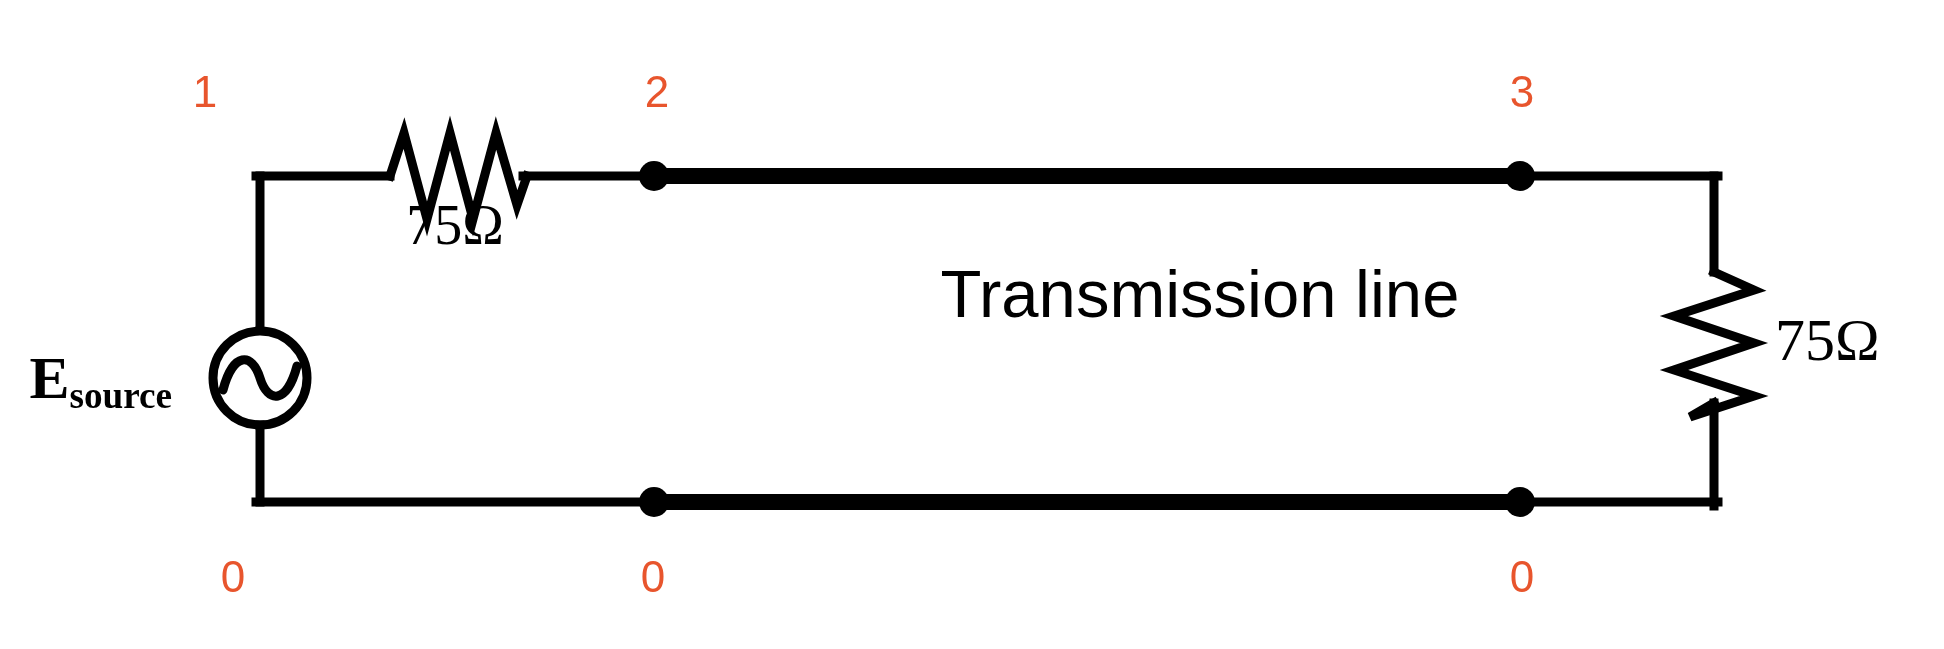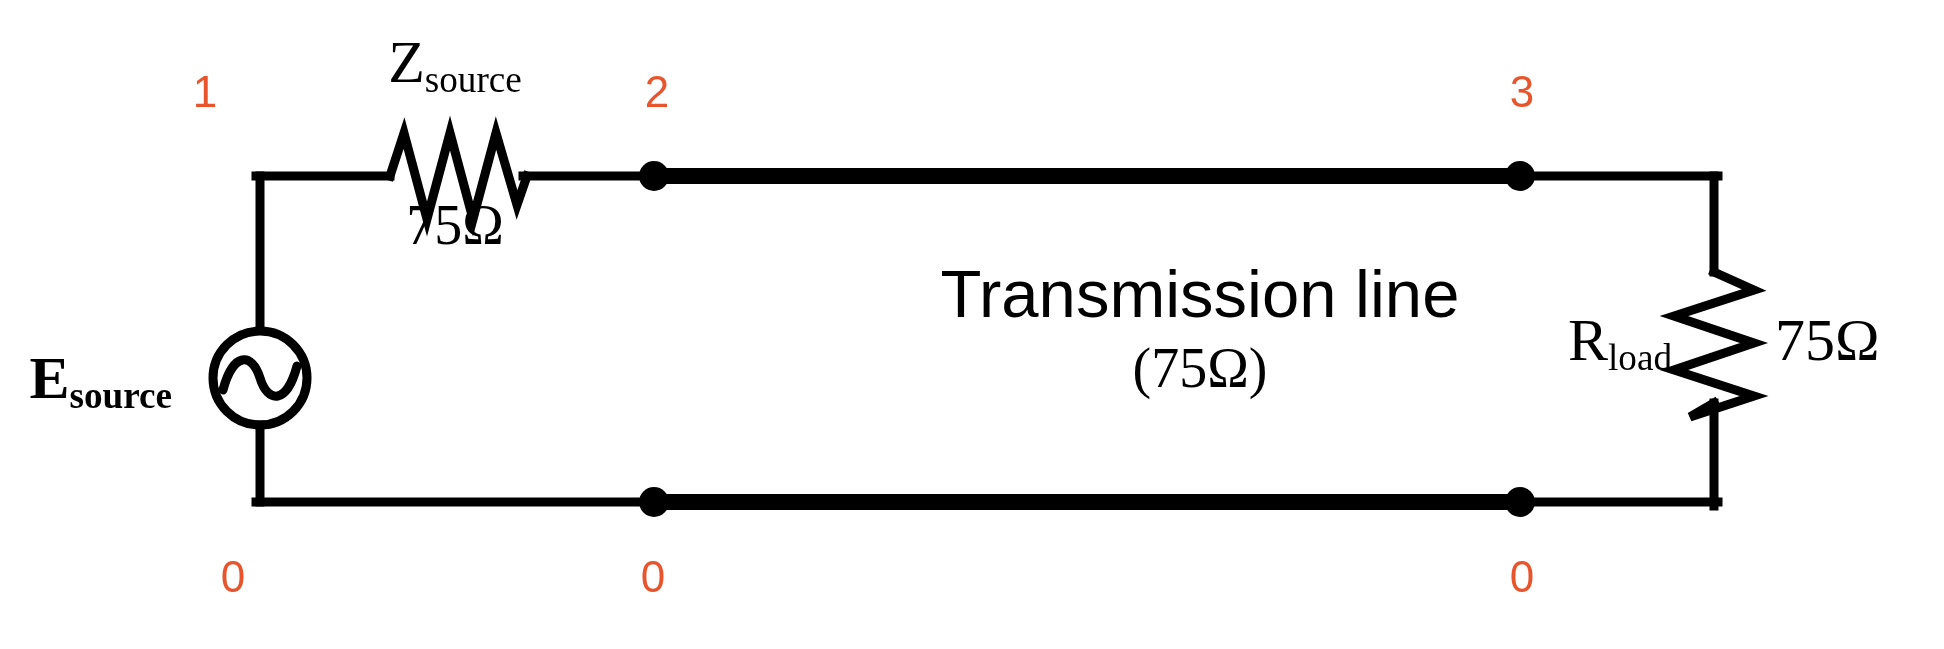--- a/index.html
+++ b/index.html
@@ -105,25 +105,22 @@
 
   <div class="node-lbl" style="left:205px; top:92px;">1</div>
   <div class="node-lbl" style="left:657px; top:92px;">2</div>
   <div class="node-lbl" style="left:1522px; top:92px;">3</div>
   <div class="node-lbl" style="left:233px; top:577px;">0</div>
   <div class="node-lbl" style="left:653px; top:577px;">0</div>
   <div class="node-lbl" style="left:1522px; top:577px;">0</div>
 
   <div class="lbl serif-lbl ctr-right" style="left:172px; top:378px; font-size:60px;font-weight:bold;"><span>E</span><span class="sub">source</span></div>
 
-  <div class="lbl serif-lbl ctr" style="left:455px; top:62px; font-size:60px;"><span>Z</span><span class="sub">source</span></div>
 
   <div class="lbl serif-lbl ctr" style="left:455px; top:225px;">75Ω</div>
 
   <div class="lbl sans-lbl ctr" style="left:1200px; top:293px;">Transmission line</div>
 
-  <div class="lbl serif-lbl ctr" style="left:1200px; top:368px;">(75Ω)</div>
 
-  <div class="lbl serif-lbl ctr-right" style="left:1672px; top:340px; font-size:60px;"><span>R</span><span class="sub">load</span></div>
 
   <div class="lbl serif-lbl ctr-left" style="left:1775px; top:340px; font-size:60px;">75Ω</div>
 
 </div>
 
 </body></html>

